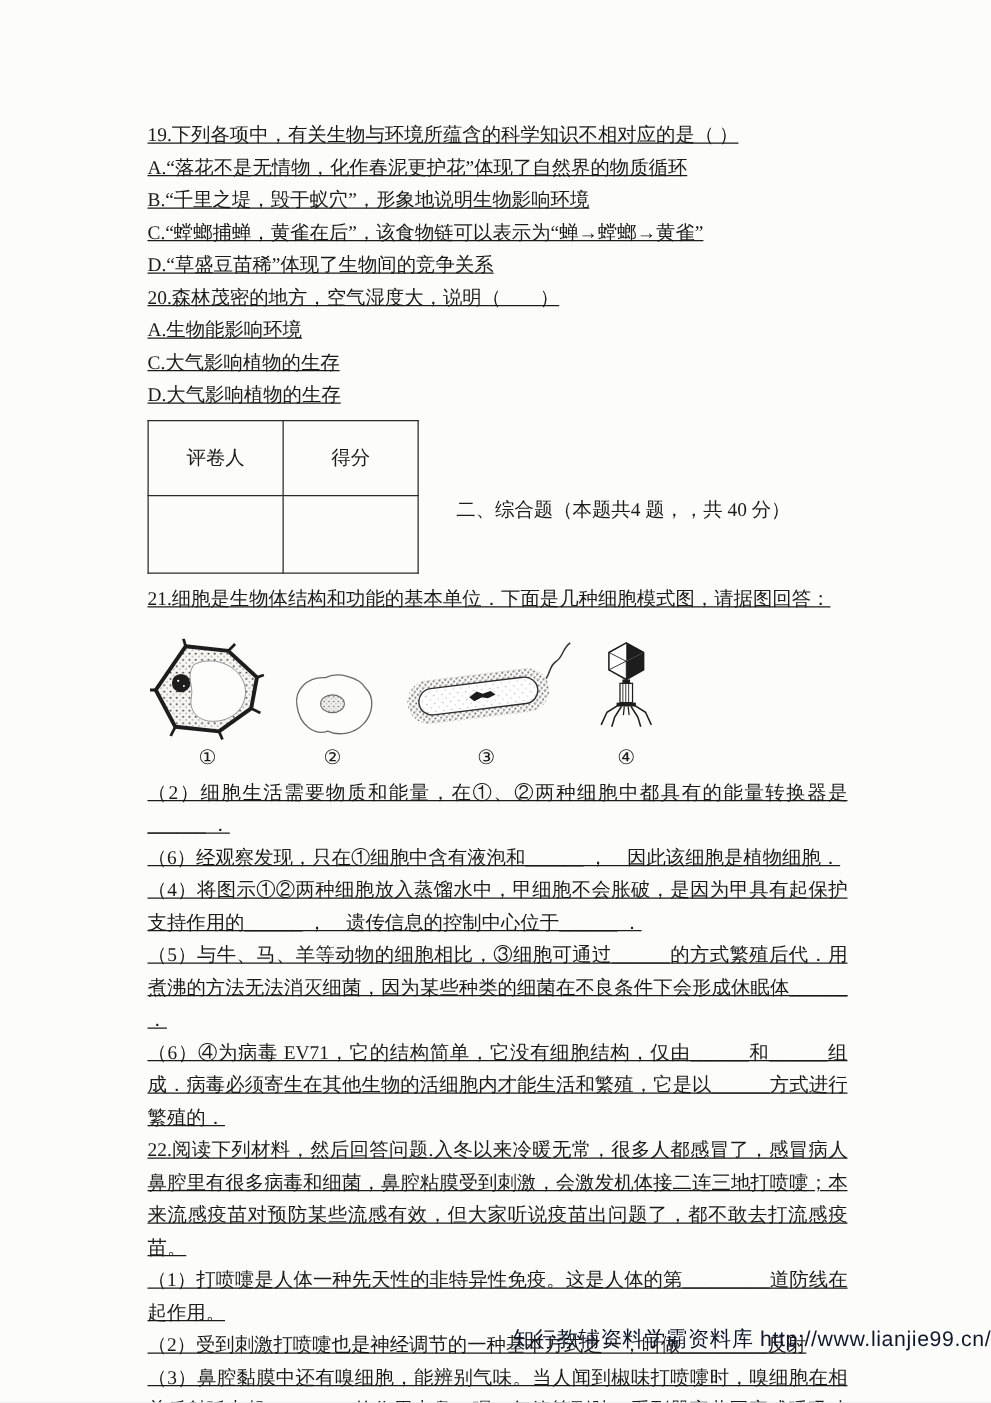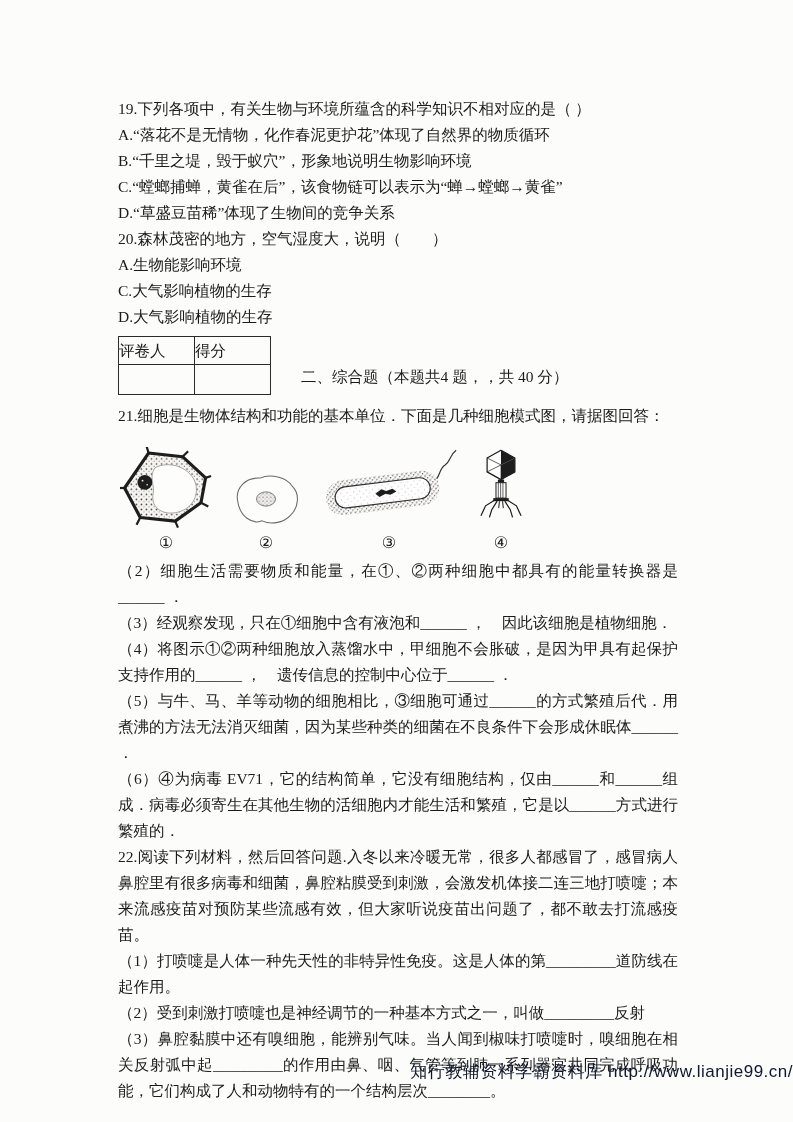--- a/index.html
+++ b/index.html
@@ -11,30 +11,30 @@
     font-family:"Liberation Serif", serif;
     color:#1b1b1b;
     overflow:hidden;
   }
   .content {
     position:absolute;
     left:118px; top:96px; width:560px;
     font-size:15.5px; line-height:26px;
     text-align:justify;
   }
-  .content p { margin:0; }
+  .content p { margin:0;text-decoration:underline; }
 
   
   .grader-row { display:flex; align-items:stretch; margin:6px 0 8px; }
   table.grader { border-collapse:collapse; background:#fcfcfb; }
   table.grader td {
     border:1.7px solid #2a2a2a;
-    vertical-align:middle;
+    text-align:center; vertical-align:middle;
     font-size:15.5px;
-    padding:0;
+    padding:16px;
   }
   table.grader tr.hdr td { width:75px; height:27px; }
   table.grader tr.blank td { height:29px; }
   .section-title { margin-left:30px; align-self:center; padding-top:22px; }
 
   
   .figures { display:flex; align-items:flex-end; gap:16px; margin:12px 0 6px 2px; }
   .figure { display:flex; flex-direction:column; align-items:center; }
   .figure svg { display:block; }
   .figure .cap { margin-top:5px; font-size:16px; line-height:18px; }
@@ -168,21 +168,21 @@
           <polyline points="44,68 55,75 61,88" fill="none" stroke="#1d1d1d" stroke-width="1.6"></polyline>
           <polyline points="40,69 47,80 50,90" fill="none" stroke="#1d1d1d" stroke-width="1.6"></polyline>
           <line x1="33" y1="69" x2="32" y2="78" stroke="#1d1d1d" stroke-width="1.3"></line>
           <line x1="37" y1="69" x2="38" y2="78" stroke="#1d1d1d" stroke-width="1.3"></line>
         </svg>
         <div class="cap">④</div>
       </div>
     </div>
 
     <p>（2）细胞生活需要物质和能量，在①、②两种细胞中都具有的能量转换器是______ ．</p>
-    <p>（3）经观察发现，只在①细胞中含有液泡和______ ，　因此该细胞是植物细胞．</p>
+    <p>（6）经观察发现，只在①细胞中含有液泡和______ ，　因此该细胞是植物细胞．</p>
     <p>（4）将图示①②两种细胞放入蒸馏水中，甲细胞不会胀破，是因为甲具有起保护支持作用的______ ，　遗传信息的控制中心位于______ ．</p>
     <p>（5）与牛、马、羊等动物的细胞相比，③细胞可通过______的方式繁殖后代．用煮沸的方法无法消灭细菌，因为某些种类的细菌在不良条件下会形成休眠体______ ．</p>
     <p>（6）④为病毒 EV71，它的结构简单，它没有细胞结构，仅由______和______组成．病毒必须寄生在其他生物的活细胞内才能生活和繁殖，它是以______方式进行繁殖的．</p>
 
     <p>22.阅读下列材料，然后回答问题.入冬以来冷暖无常，很多人都感冒了，感冒病人鼻腔里有很多病毒和细菌，鼻腔粘膜受到刺激，会激发机体接二连三地打喷嚏；本来流感疫苗对预防某些流感有效，但大家听说疫苗出问题了，都不敢去打流感疫苗。</p>
     <p>（1）打喷嚏是人体一种先天性的非特异性免疫。这是人体的第_________道防线在起作用。</p>
     <p>（2）受到刺激打喷嚏也是神经调节的一种基本方式之一，叫做_________反射</p>
     <p>（3）鼻腔黏膜中还有嗅细胞，能辨别气味。当人闻到椒味打喷嚏时，嗅细胞在相关反射弧中起_________的作用由鼻、咽、气管等到肺一系列器官共同完成呼吸功能，它们构成了人和动物特有的一个结构层次________。</p>
 
   </div>

